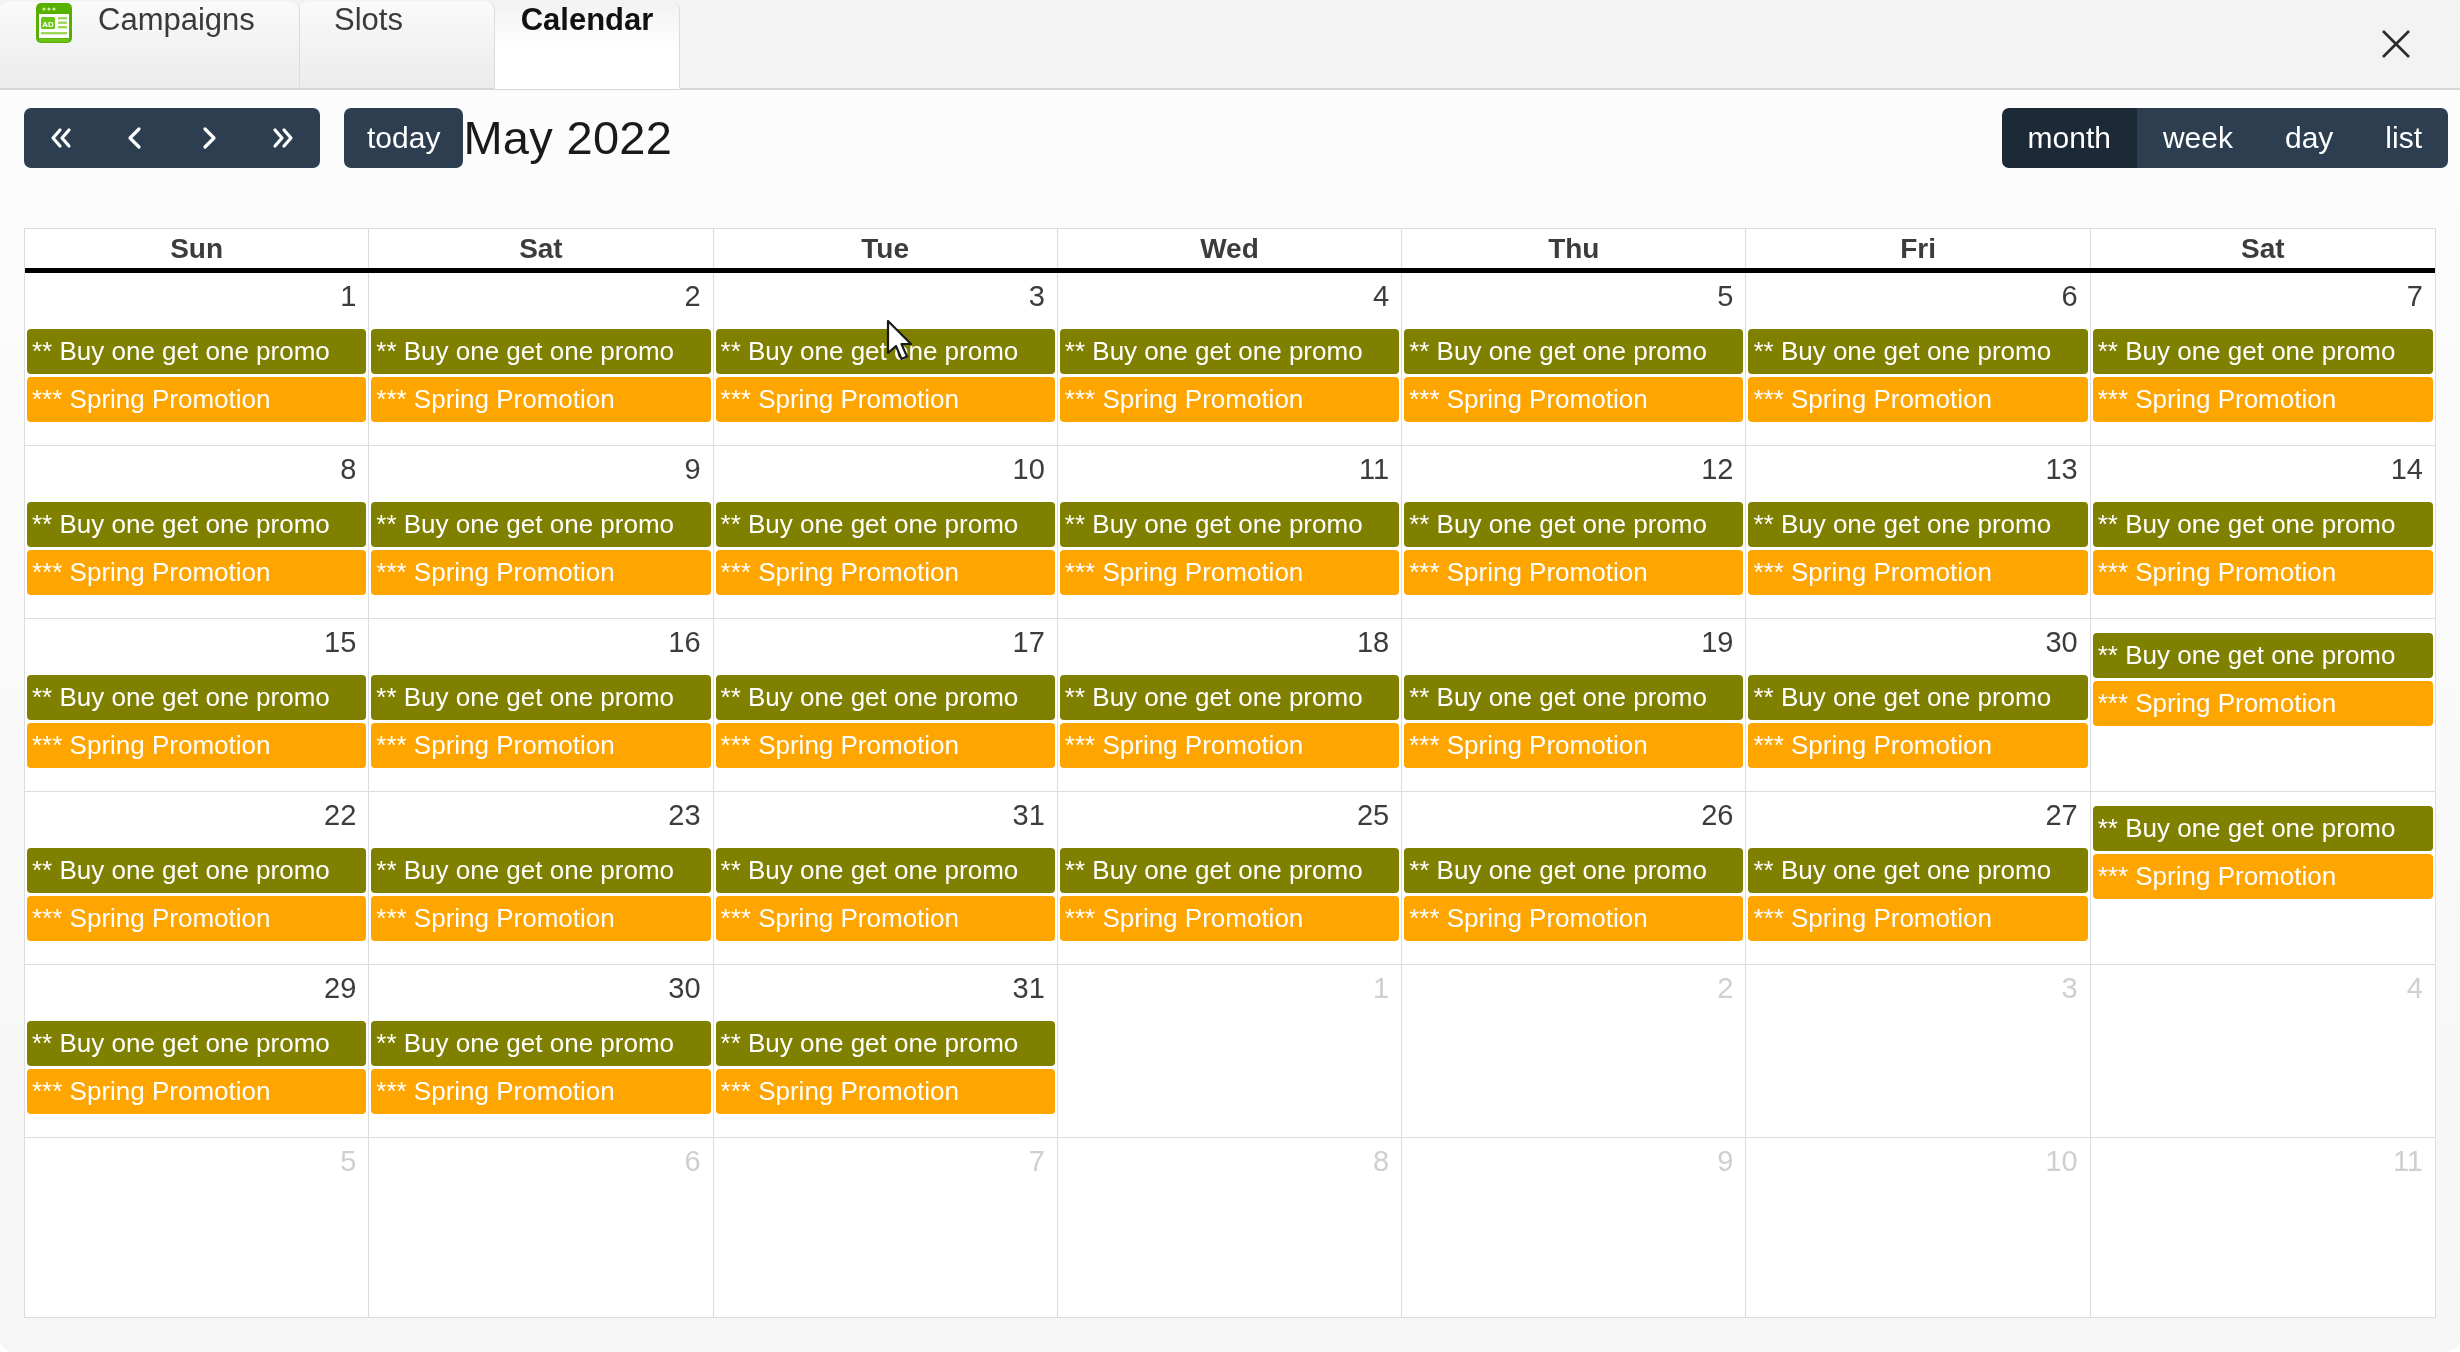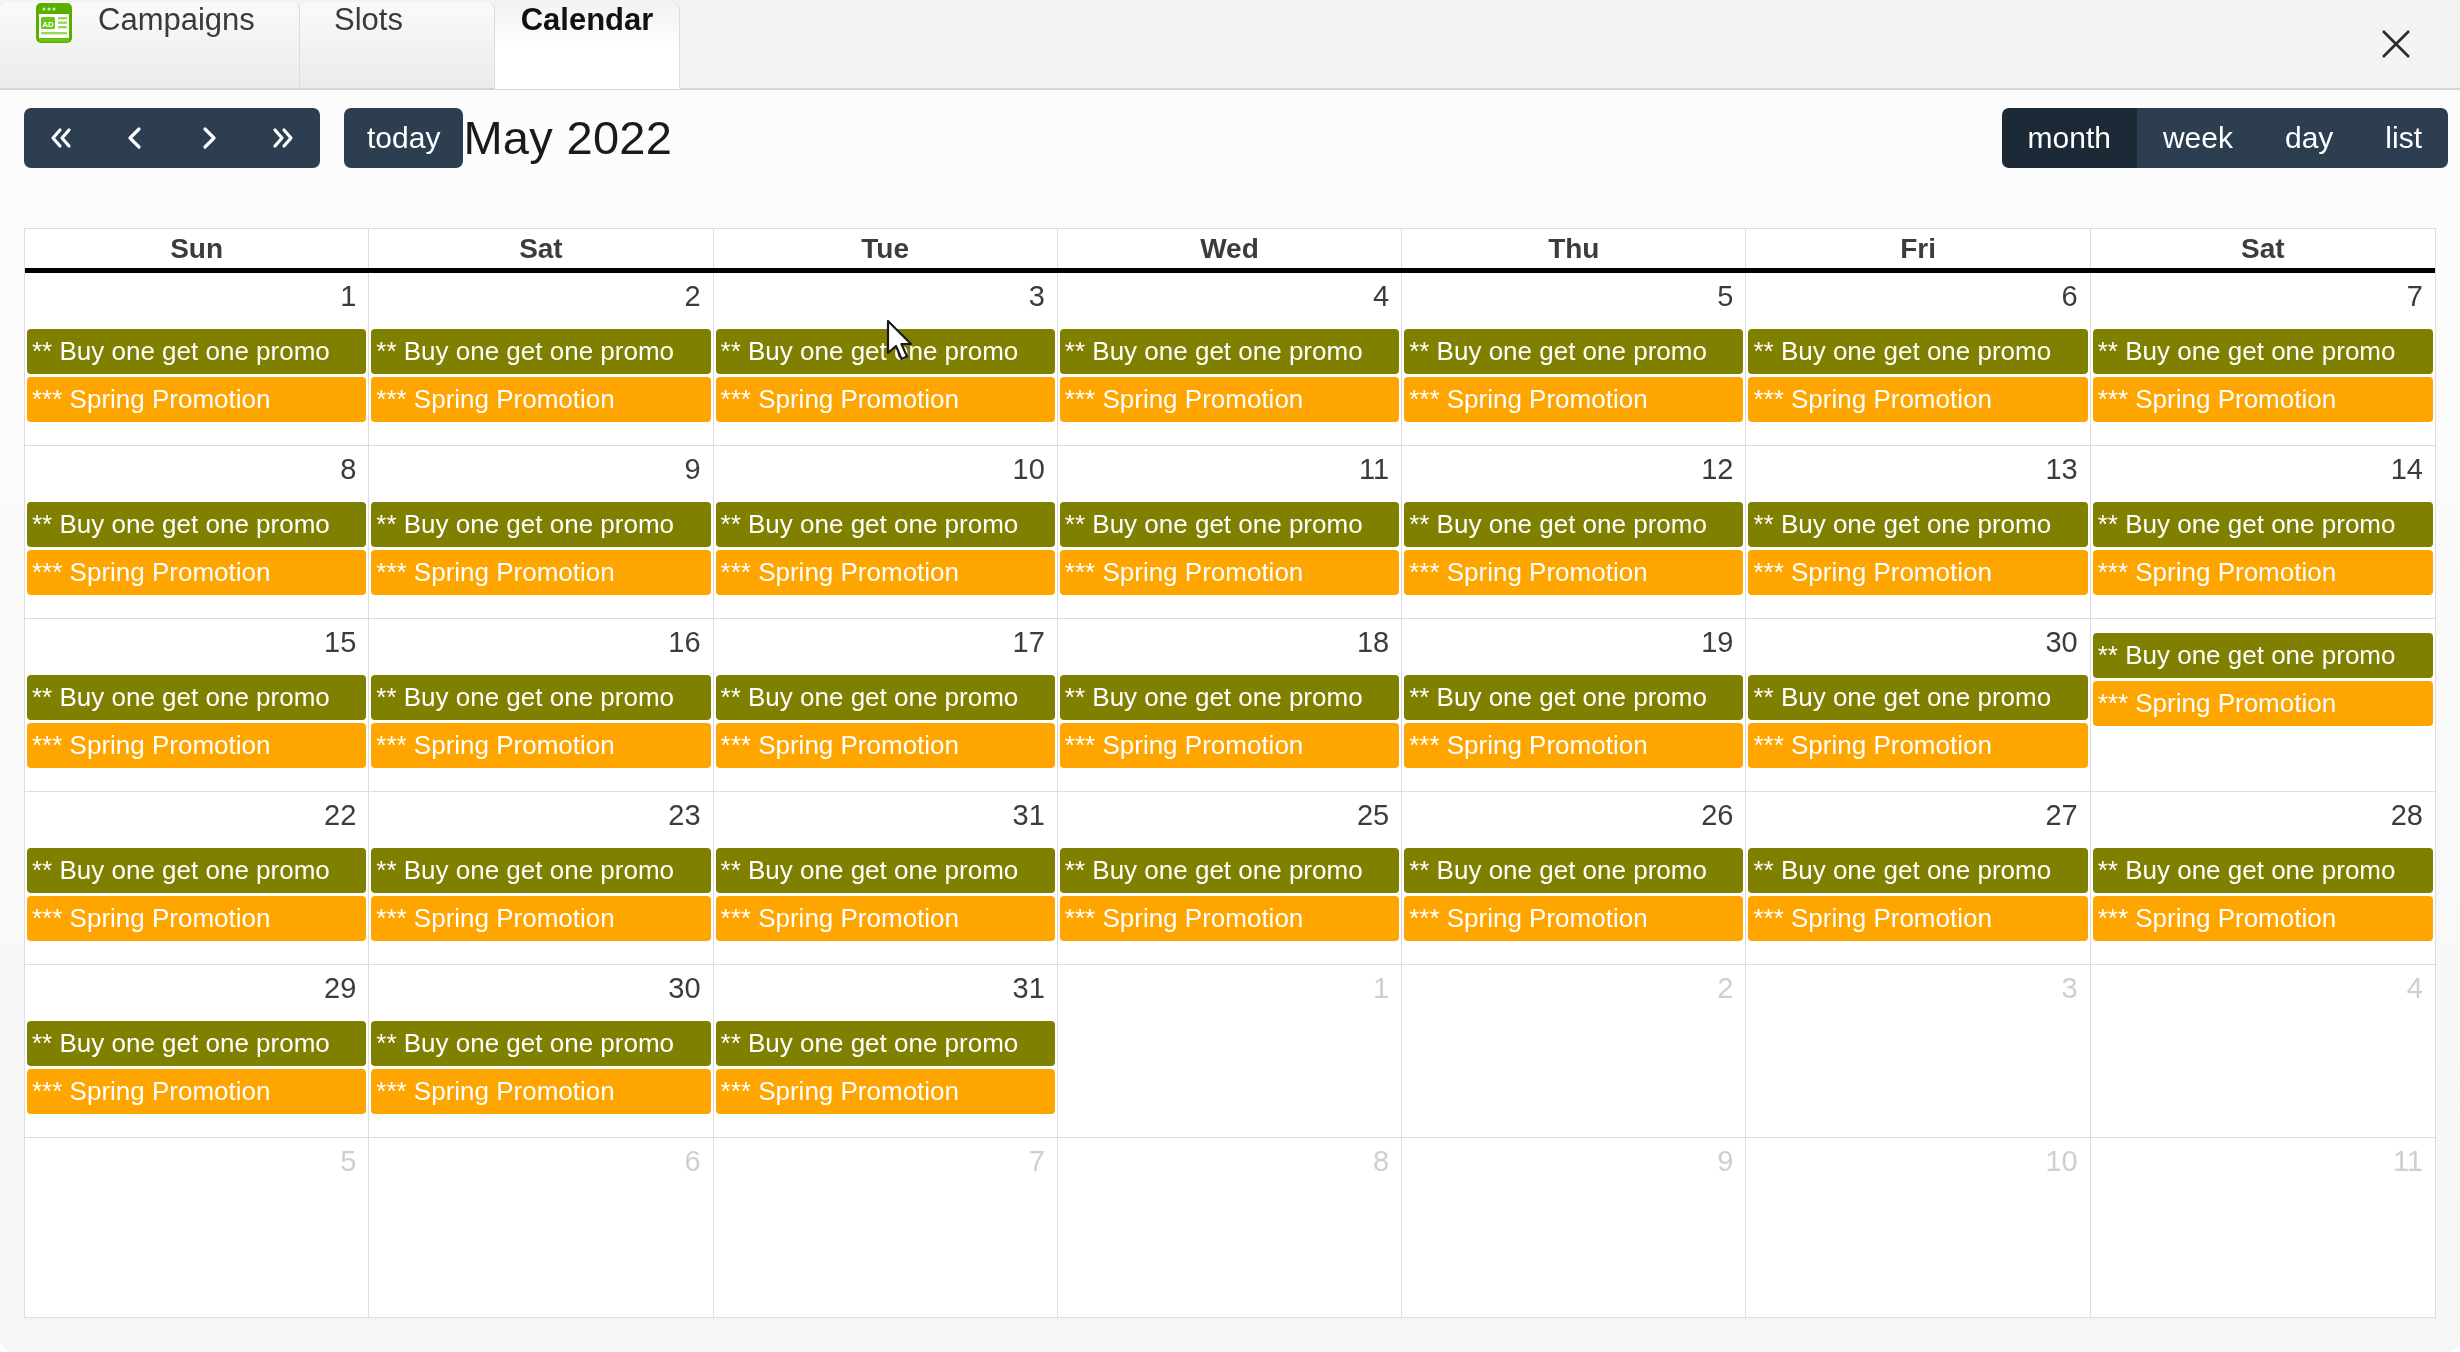--- a/index.html
+++ b/index.html
@@ -479,21 +479,20 @@
             </div>
           </div>
           <div class="day-cell">
             <div class="day-number">27</div>
             <div class="events">
               <div class="event" style="background: rgb(128, 128, 0);">** Buy one get one promo</div>
               <div class="event" style="background: rgb(255, 165, 0);">*** Spring Promotion</div>
             </div>
           </div>
           <div class="day-cell">
-            <div class="day-number">28</div>
             <div class="events">
               <div class="event" style="background: rgb(128, 128, 0);">** Buy one get one promo</div>
               <div class="event" style="background: rgb(255, 165, 0);">*** Spring Promotion</div>
             </div>
           </div>
         </div>
         <div class="week-row has-events">
           <div class="day-cell">
             <div class="day-number">29</div>
             <div class="events">

